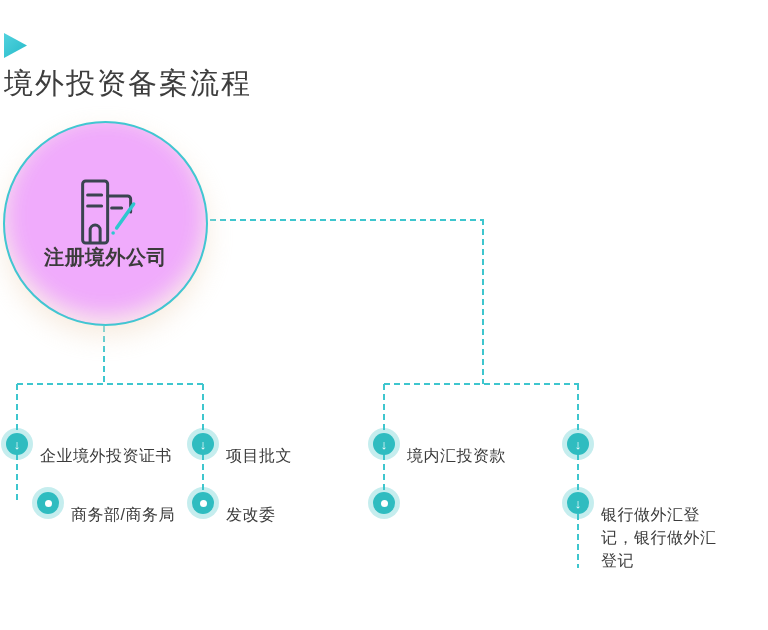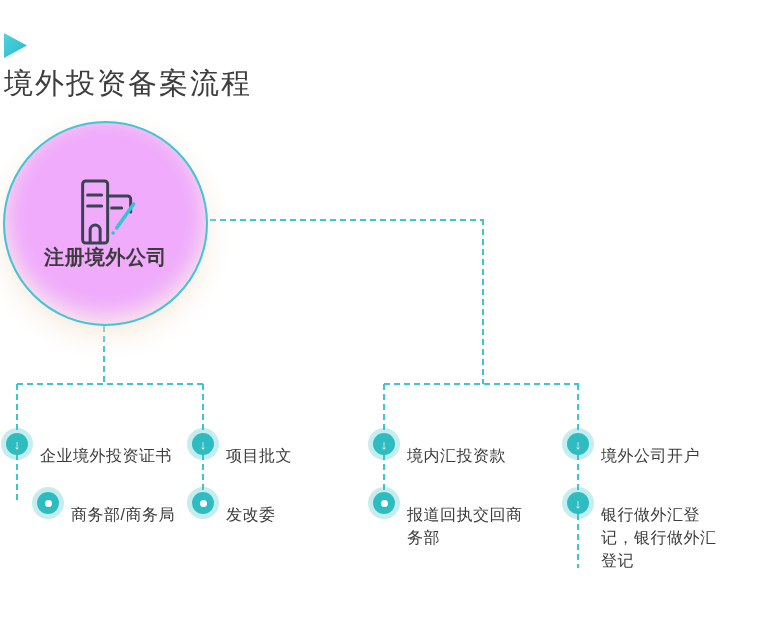--- a/index.html
+++ b/index.html
@@ -206,30 +206,28 @@
         </span>
       </span>
     <span class="label">境内汇投资款</span>
   </div>
   <div class="item" style="left:368px; top:487px;">
     <span class="badge">
         <span class="core">
           <span class="dot-glyph"></span>
         </span>
       </span>
-    <span class="label w118">报道回执交回商务部</span>
   </div>
 
   <div class="item" style="left:562px; top:428px;">
     <span class="badge">
         <span class="core">
           <span class="arrow-glyph">↓</span>
         </span>
       </span>
-    <span class="label">境外公司开户</span>
   </div>
   <div class="item" style="left:562px; top:487px;">
     <span class="badge">
         <span class="core">
           <span class="arrow-glyph">↓</span>
         </span>
       </span>
     <span class="label w122">银行做外汇登记，银行做外汇登记</span>
   </div>
 

